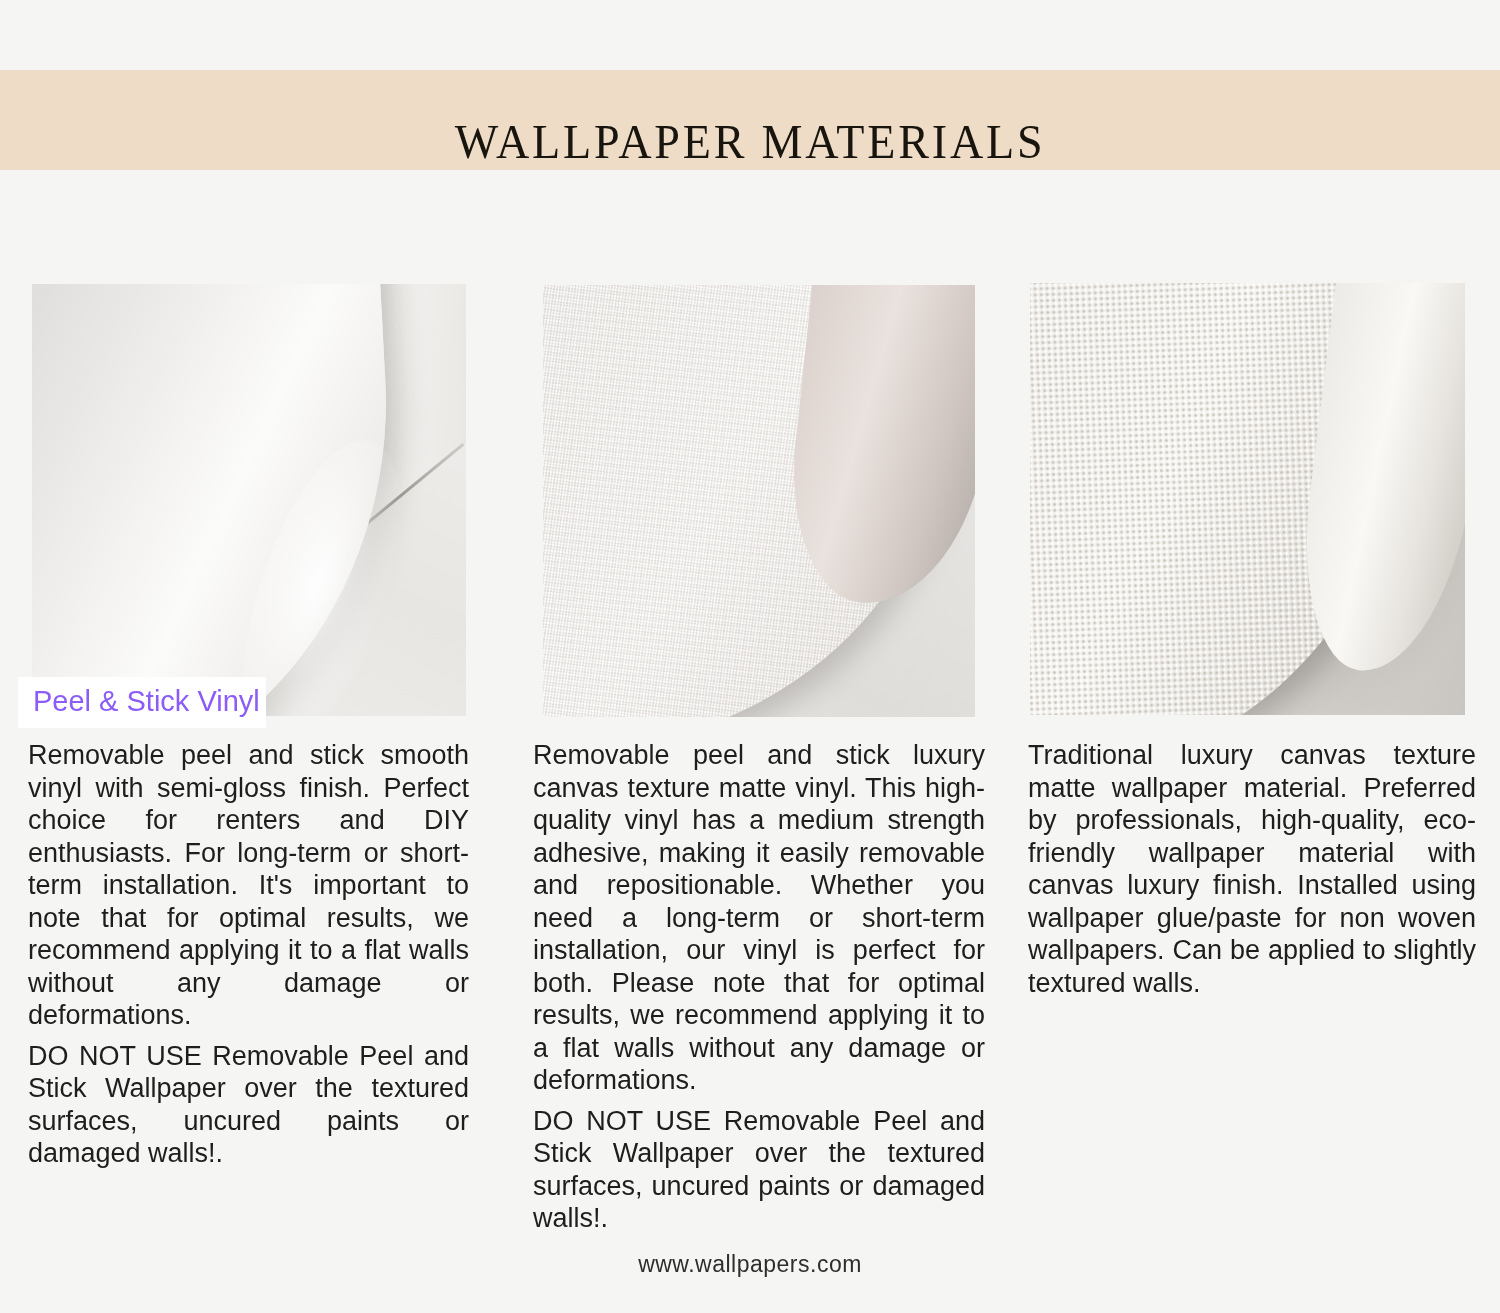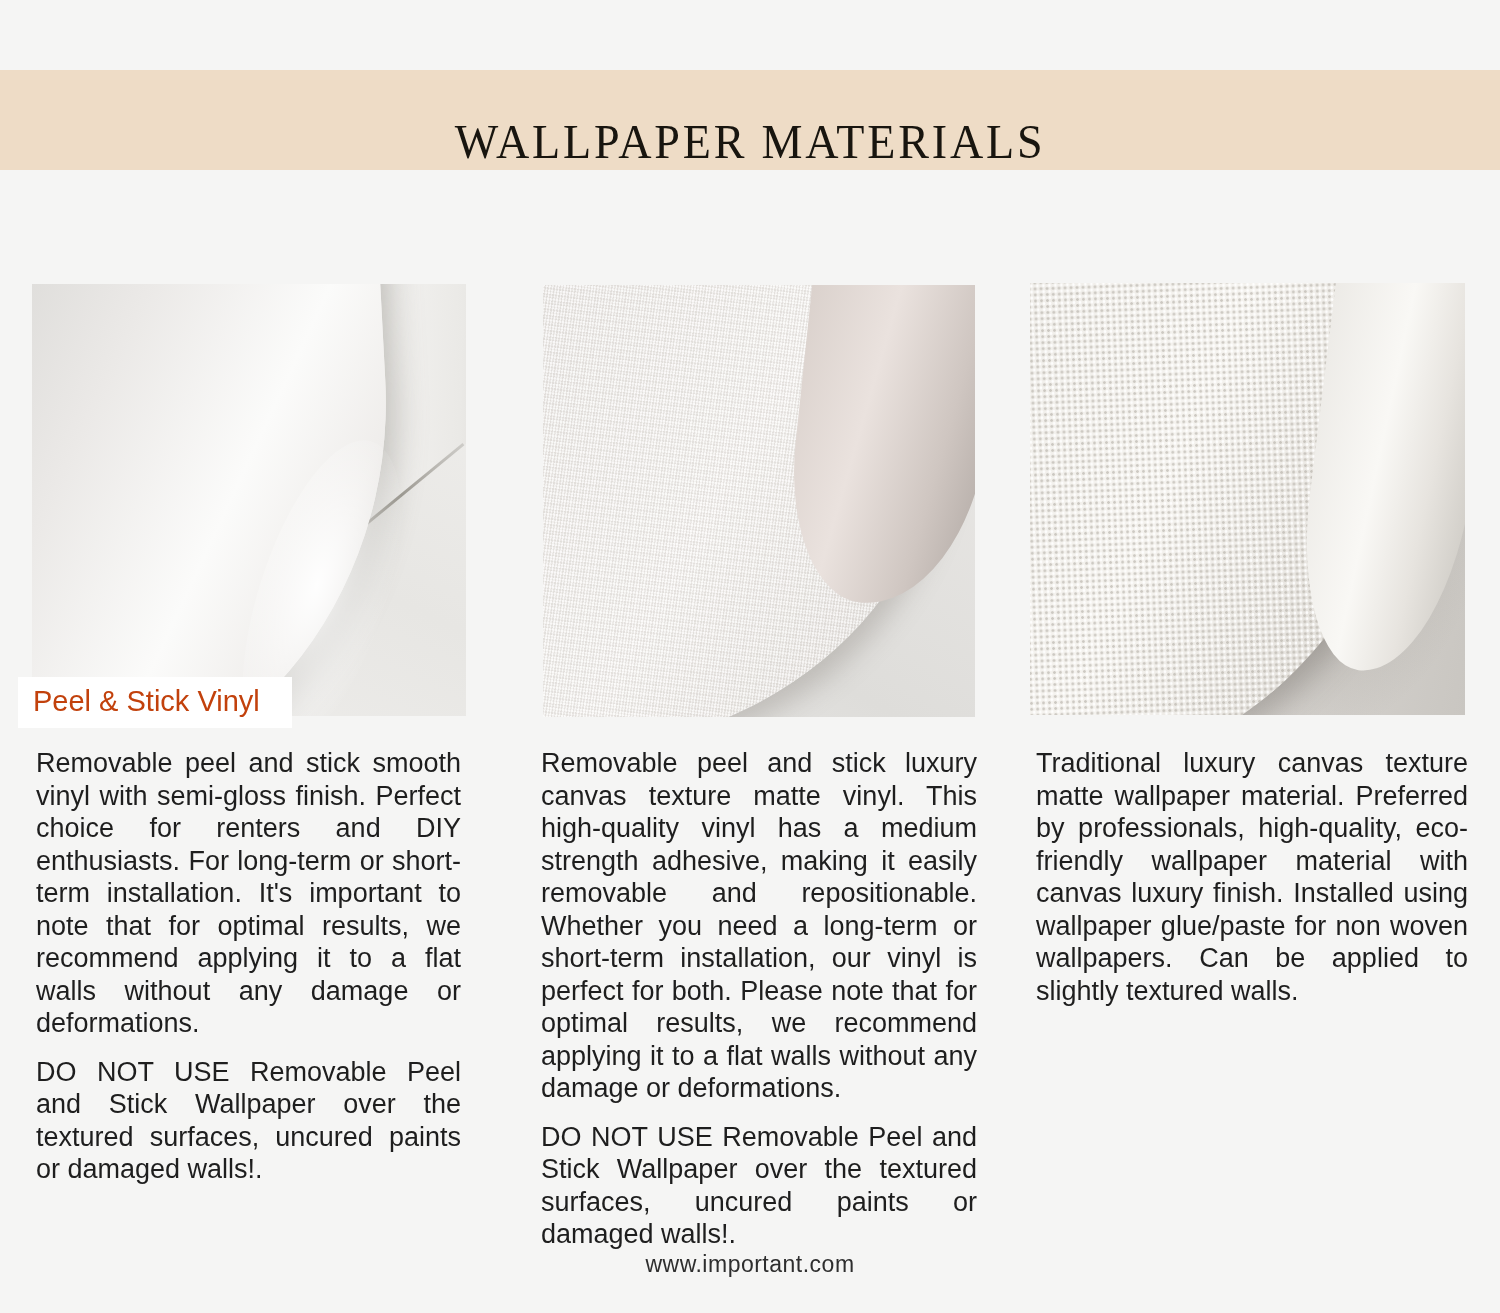--- a/index.html
+++ b/index.html
@@ -61,33 +61,33 @@
        radial-gradient(circle at 1.5px 1.5px,rgba(173,168,159,0.55) 1px,rgba(0,0,0,0) 1.7px),
        radial-gradient(circle at 4px 4.5px,rgba(255,255,255,0.9) 1px,rgba(0,0,0,0) 1.8px),
        linear-gradient(115deg,#eeece8 0%,#f5f3ef 45%,#e1ded9 85%,#d5d1cb 100%);
      background-size:6px 6px,6px 6px,100% 100%;
      box-shadow:12px 10px 28px rgba(100,95,88,0.35);}
   .p3-roll{left:285px;top:-40px;width:160px;height:430px;transform:rotate(7deg);
      border-radius:0 0 65% 50% / 0 0 55% 45%;
      background:linear-gradient(95deg,#eceae6 0%,#f9f8f5 42%,#e7e4df 70%,#cfccc6 96%);}
 
   
-  .badge{position:absolute;background:#ffffff;color:#c2410c;white-space:nowrap;
-         font-size:29px;line-height:1.1;padding:9px 32px 10px 15px;}
+  .badge{position:absolute;background:#ffffff;color:#8b5cf6;white-space:nowrap;
+         font-size:29px;line-height:1.1;padding:9px 6px 10px 15px;}
   .badge-1{left:18px;top:677px;}
   .badge-2{left:542px;top:670px;}
   .badge-3{left:1027px;top:671px;}
 
   
   .textcol{position:absolute;top:731px;text-align:justify;color:#1e1e1e;
            font-size:27px;line-height:32.5px;}
   .text-1{left:20px;width:457px;}
   .text-2{left:525px;width:468px;}
   .text-3{left:1020px;width:464px;}
-  .desc,.warning{margin:16px;}
+  .desc,.warning{margin:8px;}
   .warning{text-decoration-thickness:2px;text-underline-offset:5px;}
 
   
   .footer{position:absolute;left:0;top:1251px;width:1500px;text-align:center;
           font-size:23px;letter-spacing:0.5px;color:#2e2e2e;}
 </style>
 </head>
 <body>
 
 <div class="page">
@@ -128,15 +128,15 @@
     <div class="p3-bg"></div>
     <div class="p3-shadow"></div>
     <div class="p3-sheet"></div>
     <div class="p3-roll"></div>
   </div>
   <div class="textcol text-3">
     <p class="desc">Traditional luxury canvas texture matte wallpaper material. Preferred by professionals, high-quality, eco-friendly wallpaper material with canvas luxury finish. Installed using wallpaper glue/paste for non woven wallpapers. Can be applied to slightly textured walls.</p>
     <p class="warning"></p>
   </div>
 
-  <div class="footer">www.important.com</div>
+  <div class="footer">www.wallpapers.com</div>
 
 </div>
 
 </body></html>

